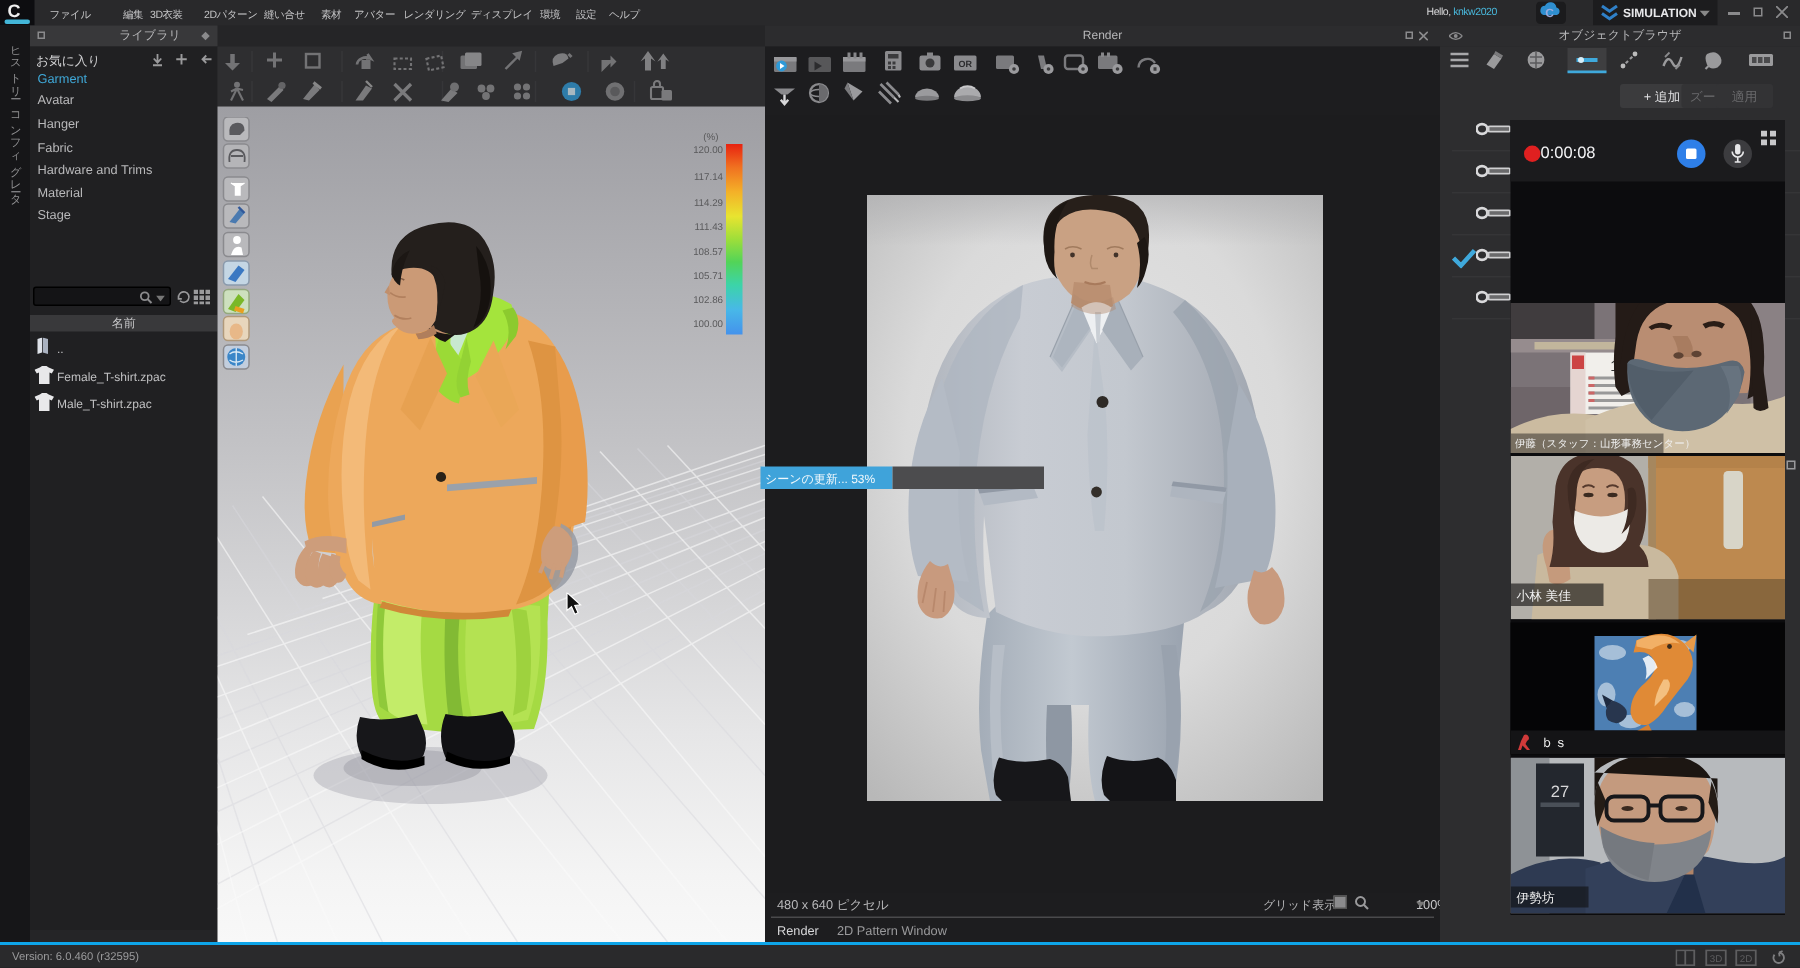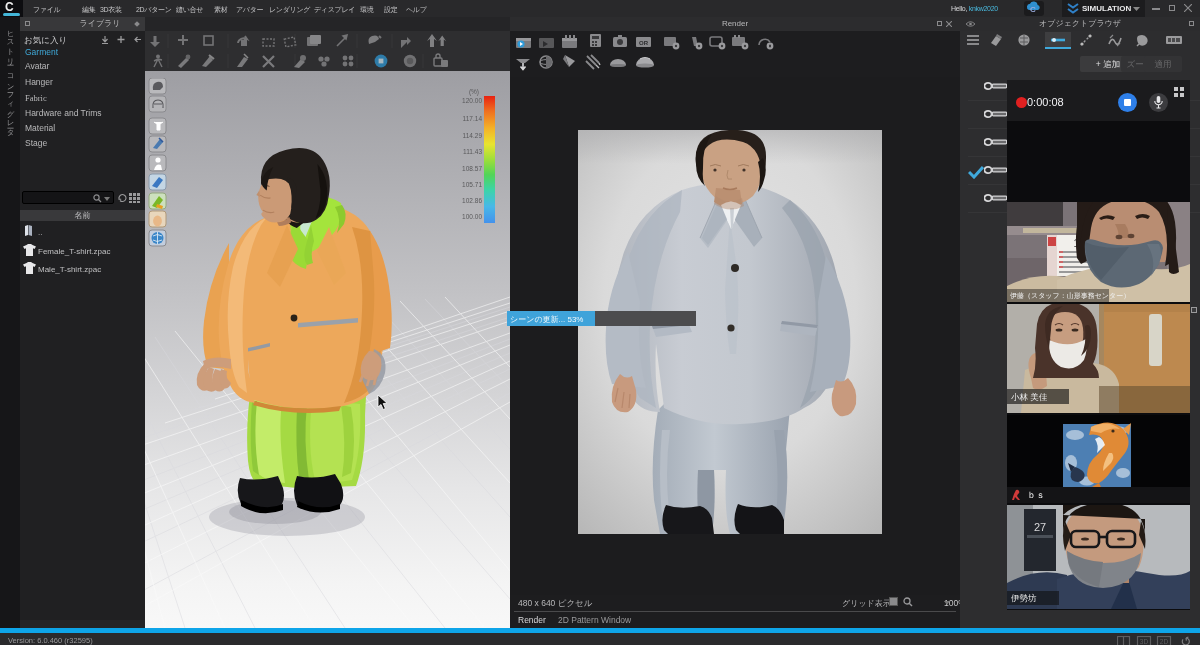--- a/index.html
+++ b/index.html
@@ -86,21 +86,21 @@
 <div id="libpanel">
   <span class="librow" style="top:4px; color:#cfcfd1;">お気に入り</span>
   <svg class="abs" style="left:81px; top:4px;" width="42" height="10" viewBox="0 0 42 10">
     <path d="M4 1 v5 M1.5 4 L4 6.8 L6.5 4 M1 8.5 h6" stroke="#9a9a9c" stroke-width="1.2" fill="none"></path>
     <path d="M20 1 v7 M16.5 4.5 h7" stroke="#9a9a9c" stroke-width="1.3" fill="none"></path>
     <path d="M40 4.5 h-6 M36.5 2 L34 4.5 L36.5 7" stroke="#9a9a9c" stroke-width="1.2" fill="none"></path>
   </svg>
   <span class="libitem" style="top:16px; color:#3fa9d9;">Garment</span>
   <span class="libitem" style="top:30px;">Avatar</span>
   <span class="libitem" style="top:46px;">Hanger</span>
-  <span class="libitem" style="top:62px;font-family:Liberation Serif, serif;">Fabric</span>
+  <span class="libitem" style="top:62px;">Fabric</span>
   <span class="libitem" style="top:77px;">Hardware and Trims</span>
   <span class="libitem" style="top:92px;">Material</span>
   <span class="libitem" style="top:107px;">Stage</span>
   <div id="searchbox">
     <svg class="abs" style="right:11px; top:2px;" width="9" height="9" viewBox="0 0 9 9">
           <circle cx="3.5" cy="3.5" r="2.6" fill="none" stroke="#8a8a8c" stroke-width="1.2"></circle>
           <path d="M5.5 5.5 L8 8" stroke="#8a8a8c" stroke-width="1.3"></path>
         </svg>
     <svg class="abs" style="right:3px; top:5px;" width="6" height="4" viewBox="0 0 6 4">
           <path d="M0 0 h6 l-3 4 z" fill="#777"></path>
@@ -865,21 +865,21 @@
 
       <path d="M60 46 Q60 72 80 80 Q96 86 112 80 Q132 72 134 48 Q120 58 96 58 Q74 58 60 46 z" fill="#80848a"></path>
       <path d="M60 46 Q76 56 96 57 L92 82 Q70 76 62 60 z" fill="#75797f"></path>
 
       <rect x="0" y="86" width="52" height="14" fill="rgba(15,15,15,0.6)"></rect>
       <text x="4" y="96" font-size="8.5" fill="#f2f2f2" font-family="Liberation Sans">伊勢坊</text>
     </svg>
   </div>
 </div>
 
-<div class="abs" style="left:0; top:628px; width:1200px; height:17px; background:#2a2a2c; border-top:5px solid #0ea5e9;">
+<div class="abs" style="left:0; top:628px; width:1200px; height:17px; background:#2a2a2c; border-top:2px solid #0ea5e9;">
   <span class="abs" style="left:8px; top:3px; font-size:7.5px; color:#9a9a9c;">Version: 6.0.460 (r32595)</span>
   <svg class="abs" style="left:1117px; top:3px;" width="76" height="11" viewBox="0 0 76 11">
     <g fill="none" stroke="#5e5e60" stroke-width="1.2">
       <rect x="0.5" y="0.5" width="12" height="10"></rect>
           <line x1="6.5" y1="0.5" x2="6.5" y2="10.5"></line>
       <rect x="20.5" y="0.5" width="13" height="10"></rect>
       <rect x="40.5" y="0.5" width="13" height="10"></rect>
     </g>
     <text x="27" y="8" font-size="6.5" fill="#5e5e60" text-anchor="middle">3D</text>
     <text x="47" y="8" font-size="6.5" fill="#5e5e60" text-anchor="middle">2D</text>

